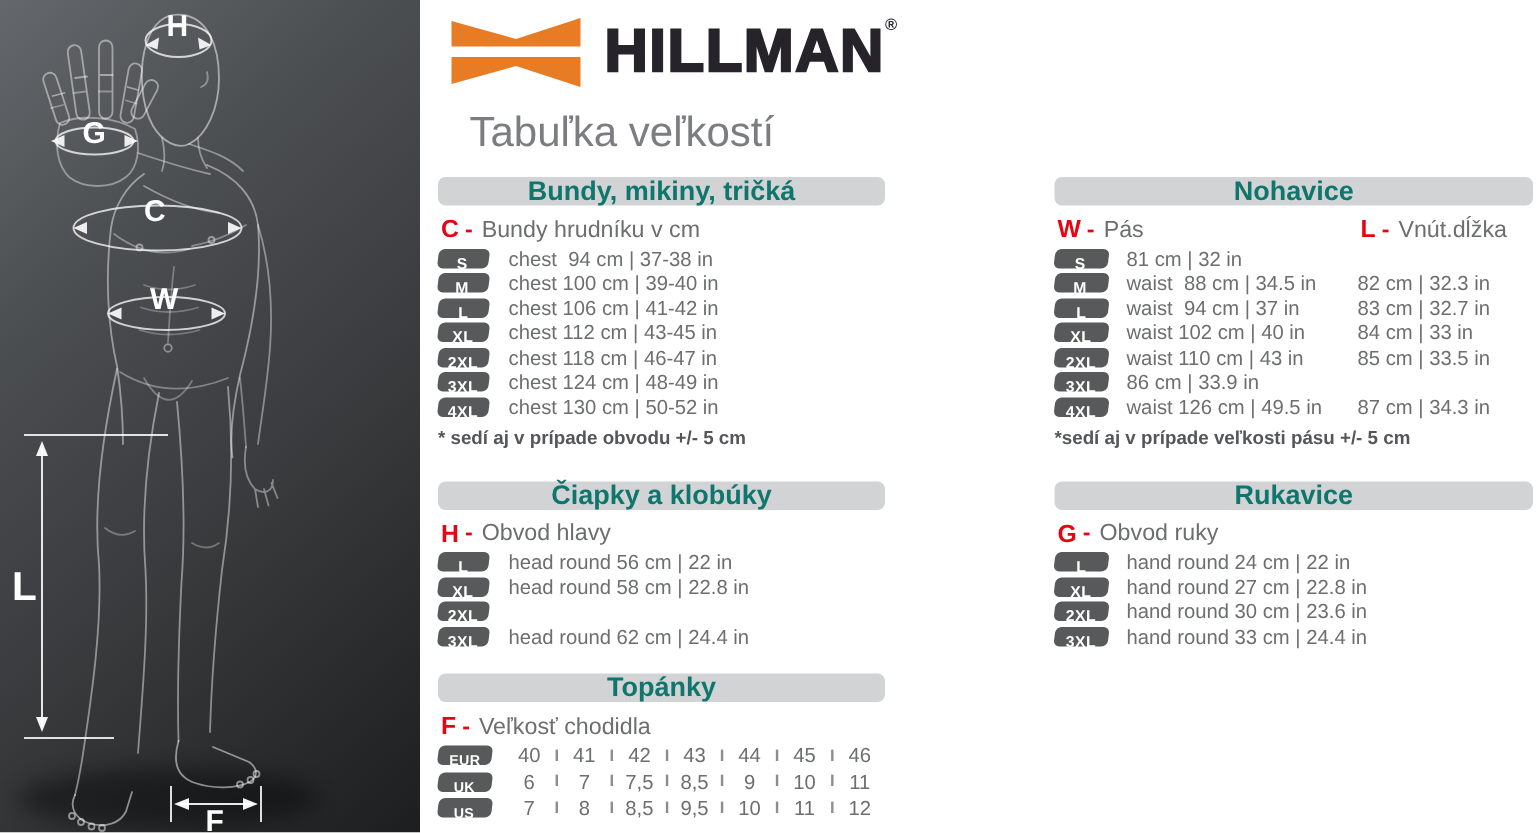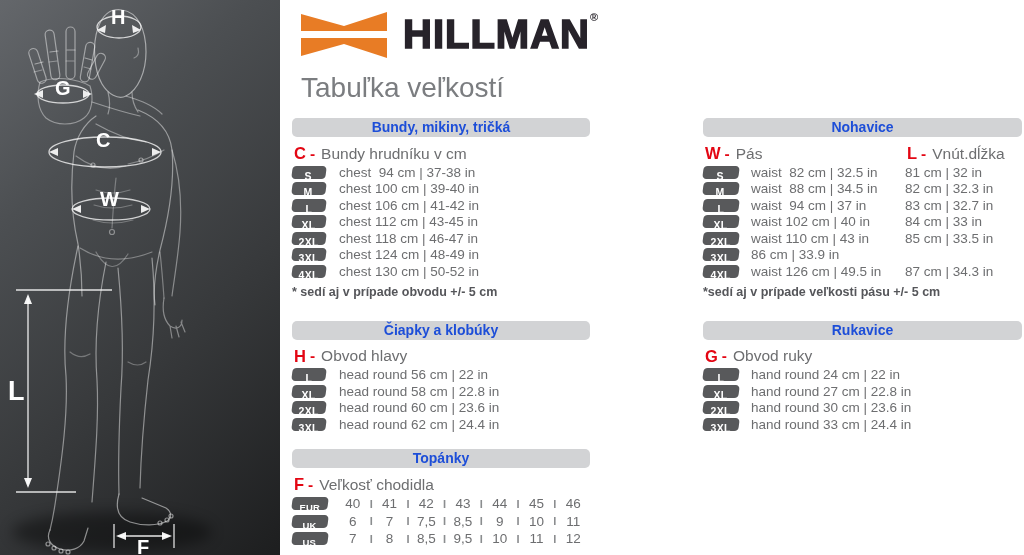--- a/index.html
+++ b/index.html
@@ -17,27 +17,27 @@
   .flabel-big { font-size:27px; }
   
   .content { position:absolute; left:280px; top:0; width:728px; height:555px; background:#fff; }
   .logo-row { position:absolute; left:20px; top:7px; display:flex; align-items:flex-start; }
   .logo-icon { width:88px; height:56px; display:block; }
   .logo-text {
     margin-left:15px; font-size:40px; line-height:54px; font-weight:700;
     color:#27232a; letter-spacing:1px; -webkit-text-stroke:1.6px #27232a;
   }
   .reg { font-size:11px; -webkit-text-stroke:0; vertical-align:top; line-height:20px; font-weight:700; }
-  .page-title { position:absolute; left:21px; top:72px; font-size:28px; color:#7b7d80; }
+  .page-title { position:absolute; left:33px; top:72px; font-size:28px; color:#7b7d80; }
   .col { position:absolute; top:118px; }
   .col-left  { left:12px;  width:298px; }
   .col-right { left:423px; width:319px; }
   .thead {
     height:19px; line-height:19px; background:#d2d3d5; border-radius:5px;
-    color:#1d4ed8; font-weight:700; font-size:14px; text-align:center;
+    color:#0f766e; font-weight:700; font-size:18px; text-align:center;
   }
   .measure { margin:7px 0 2px 2px; height:19px; display:flex; align-items:center;
     font-size:15.5px; color:#6d6e70; }
   .letter { color:#e30613; font-weight:800; font-size:16.5px; margin-right:4px; }
   .dash   { color:#e30613; font-weight:800; margin-right:6px; }
   .mlabel { font-weight:500; }
   .m1 { width:202px; display:flex; align-items:center; }
   .m2 { display:flex; align-items:center; }
   .rows { margin-top:2px; }
   .size-row { display:flex; align-items:center; height:14px; margin-bottom:2.6px; }
@@ -229,21 +229,20 @@
       <div class="size-row">
           <span class="badge"><span>L</span></span>
           <span class="row-value">head round 56 cm | 22 in</span>
         </div>
       <div class="size-row">
           <span class="badge"><span>XL</span></span>
           <span class="row-value">head round 58 cm | 22.8 in</span>
         </div>
       <div class="size-row">
           <span class="badge"><span>2XL</span></span>
-          <span class="row-value">head round 60 cm | 23.6 in</span>
         </div>
       <div class="size-row">
           <span class="badge"><span>3XL</span></span>
           <span class="row-value">head round 62 cm | 24.4 in</span>
         </div>
     </div>
 
     <div class="thead gap-shoes">Topánky</div>
     <div class="measure">
       <span class="letter">F</span>
@@ -319,21 +318,20 @@
       </span>
       <span class="m2">
         <span class="letter">L</span>
         <span class="dash">-</span>
         <span class="mlabel">Vnút.dĺžka</span>
       </span>
     </div>
     <div class="rows">
       <div class="size-row">
           <span class="badge"><span>S</span></span>
-          <span class="row-value row-waist">waist  82 cm | 32.5 in</span>
           <span class="row-value">81 cm | 32 in</span>
         </div>
       <div class="size-row">
           <span class="badge"><span>M</span></span>
           <span class="row-value row-waist">waist  88 cm | 34.5 in</span>
           <span class="row-value">82 cm | 32.3 in</span>
         </div>
       <div class="size-row">
           <span class="badge"><span>L</span></span>
           <span class="row-value row-waist">waist  94 cm | 37 in</span>

